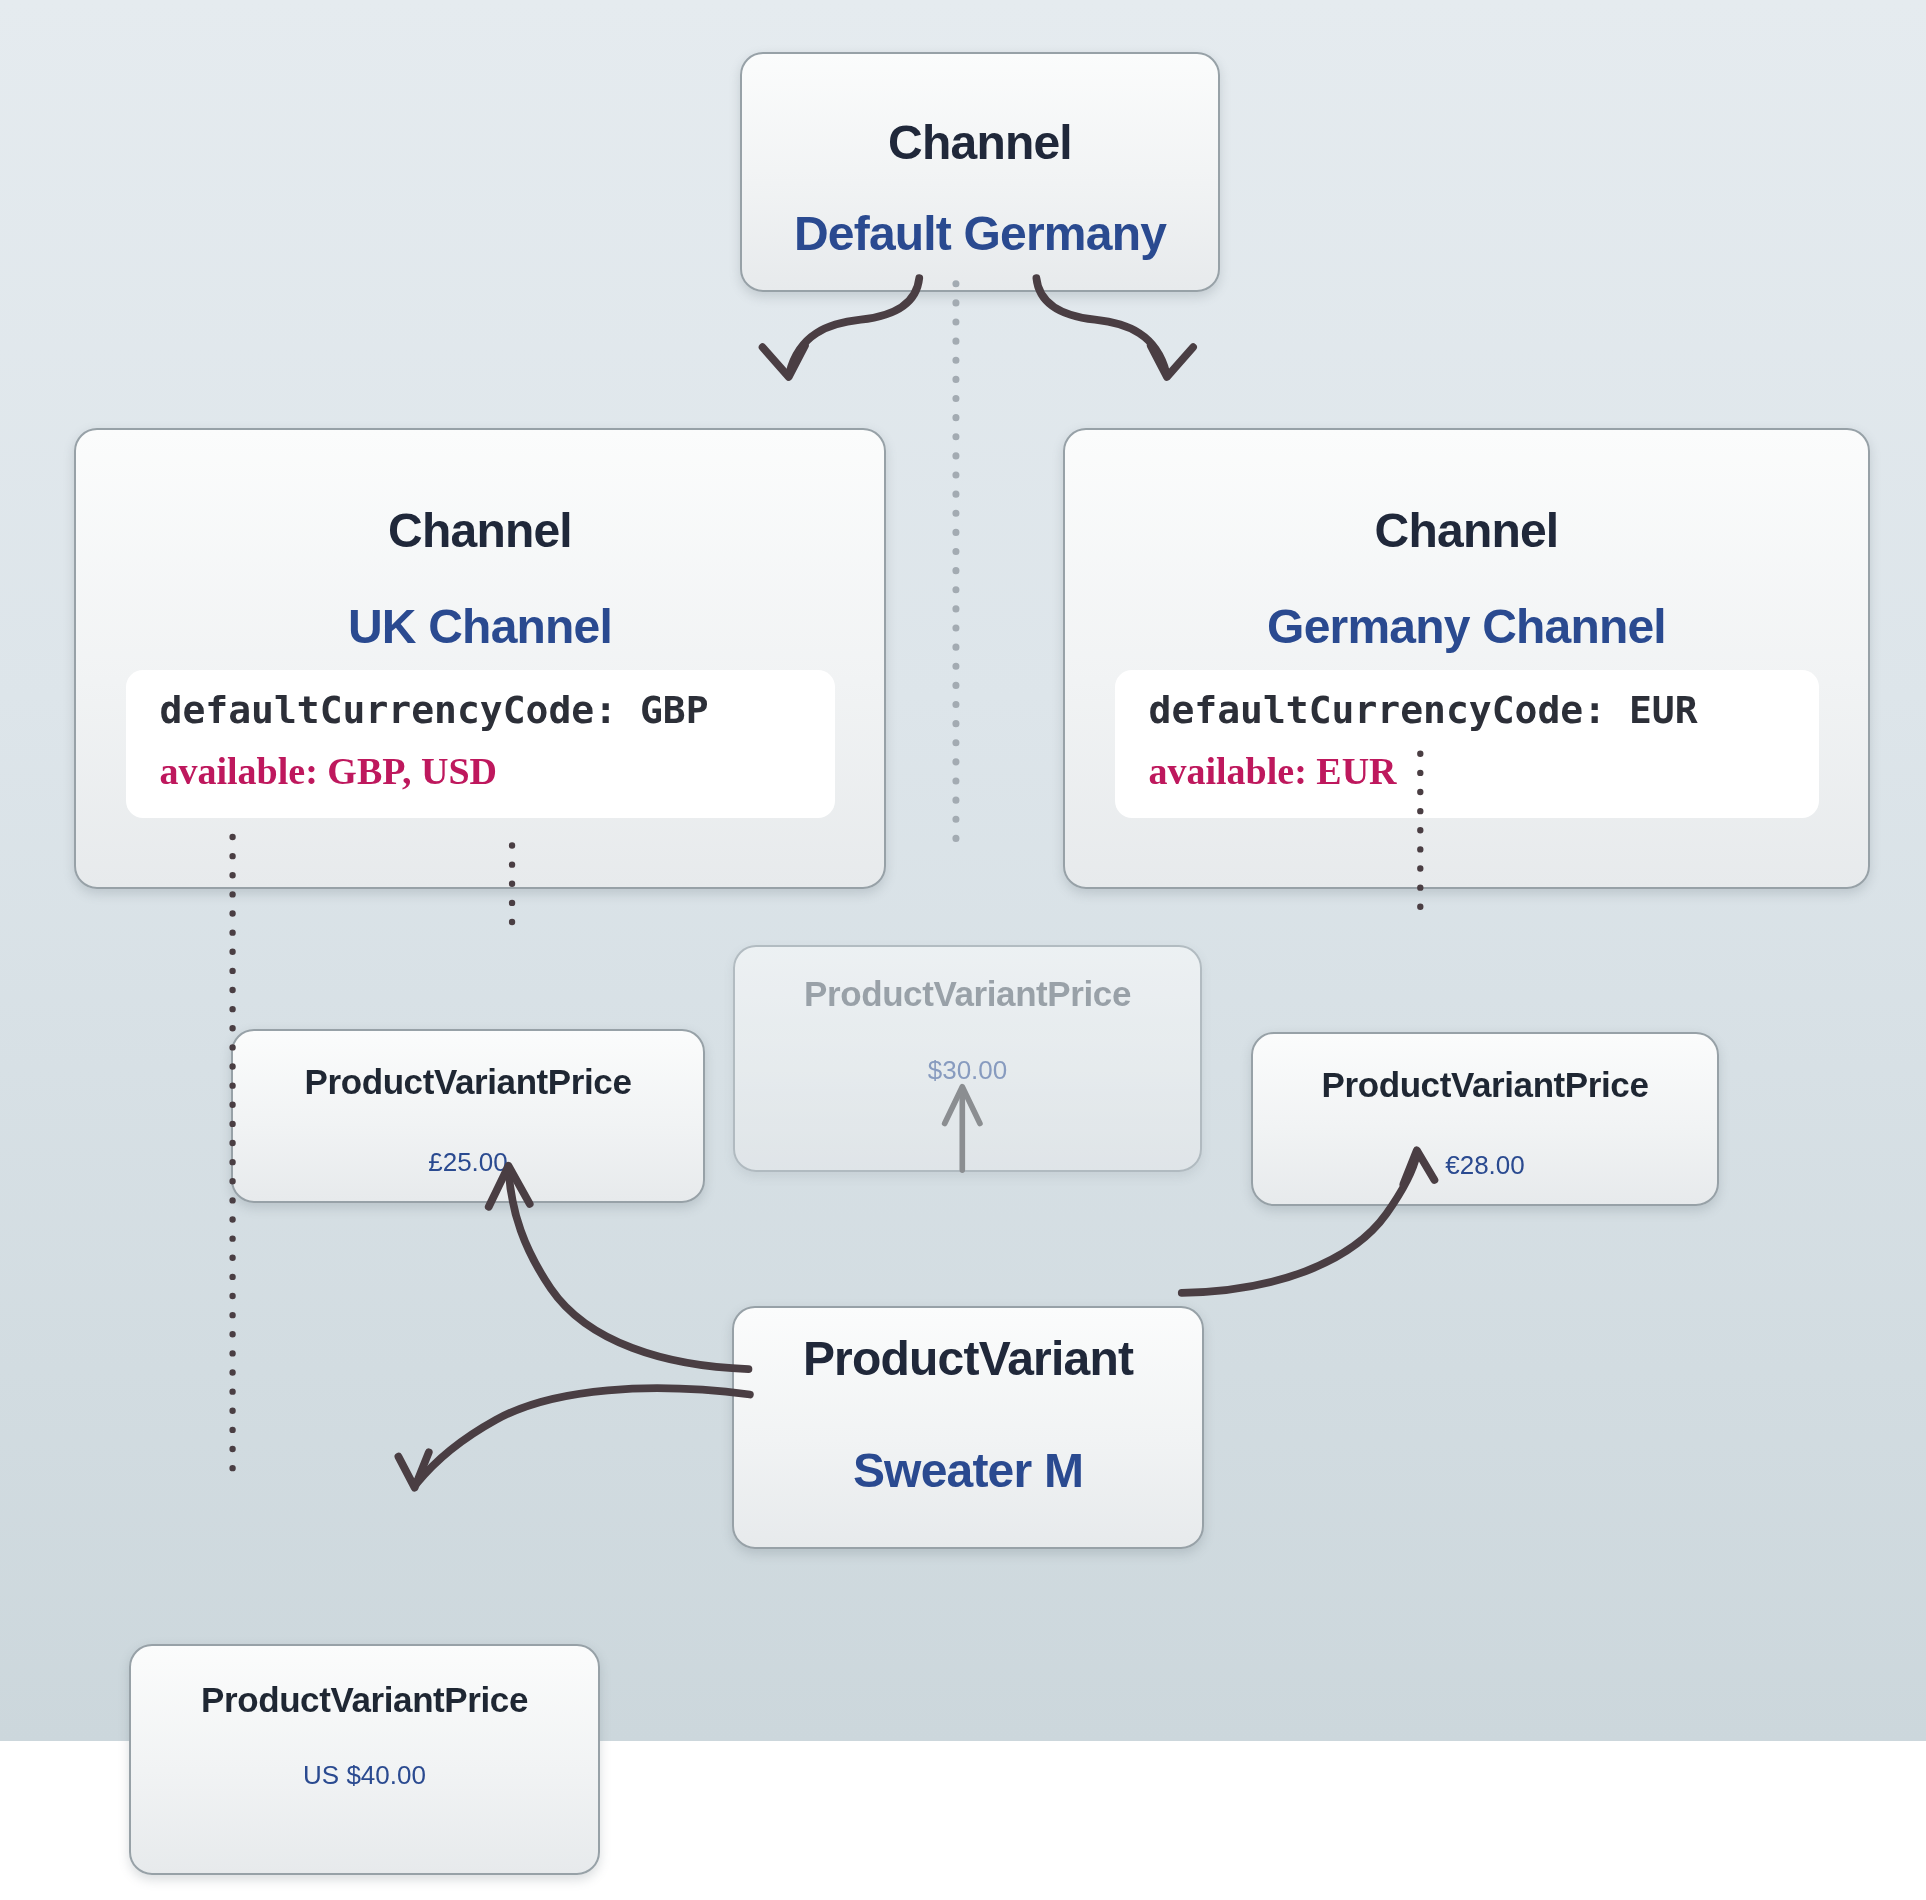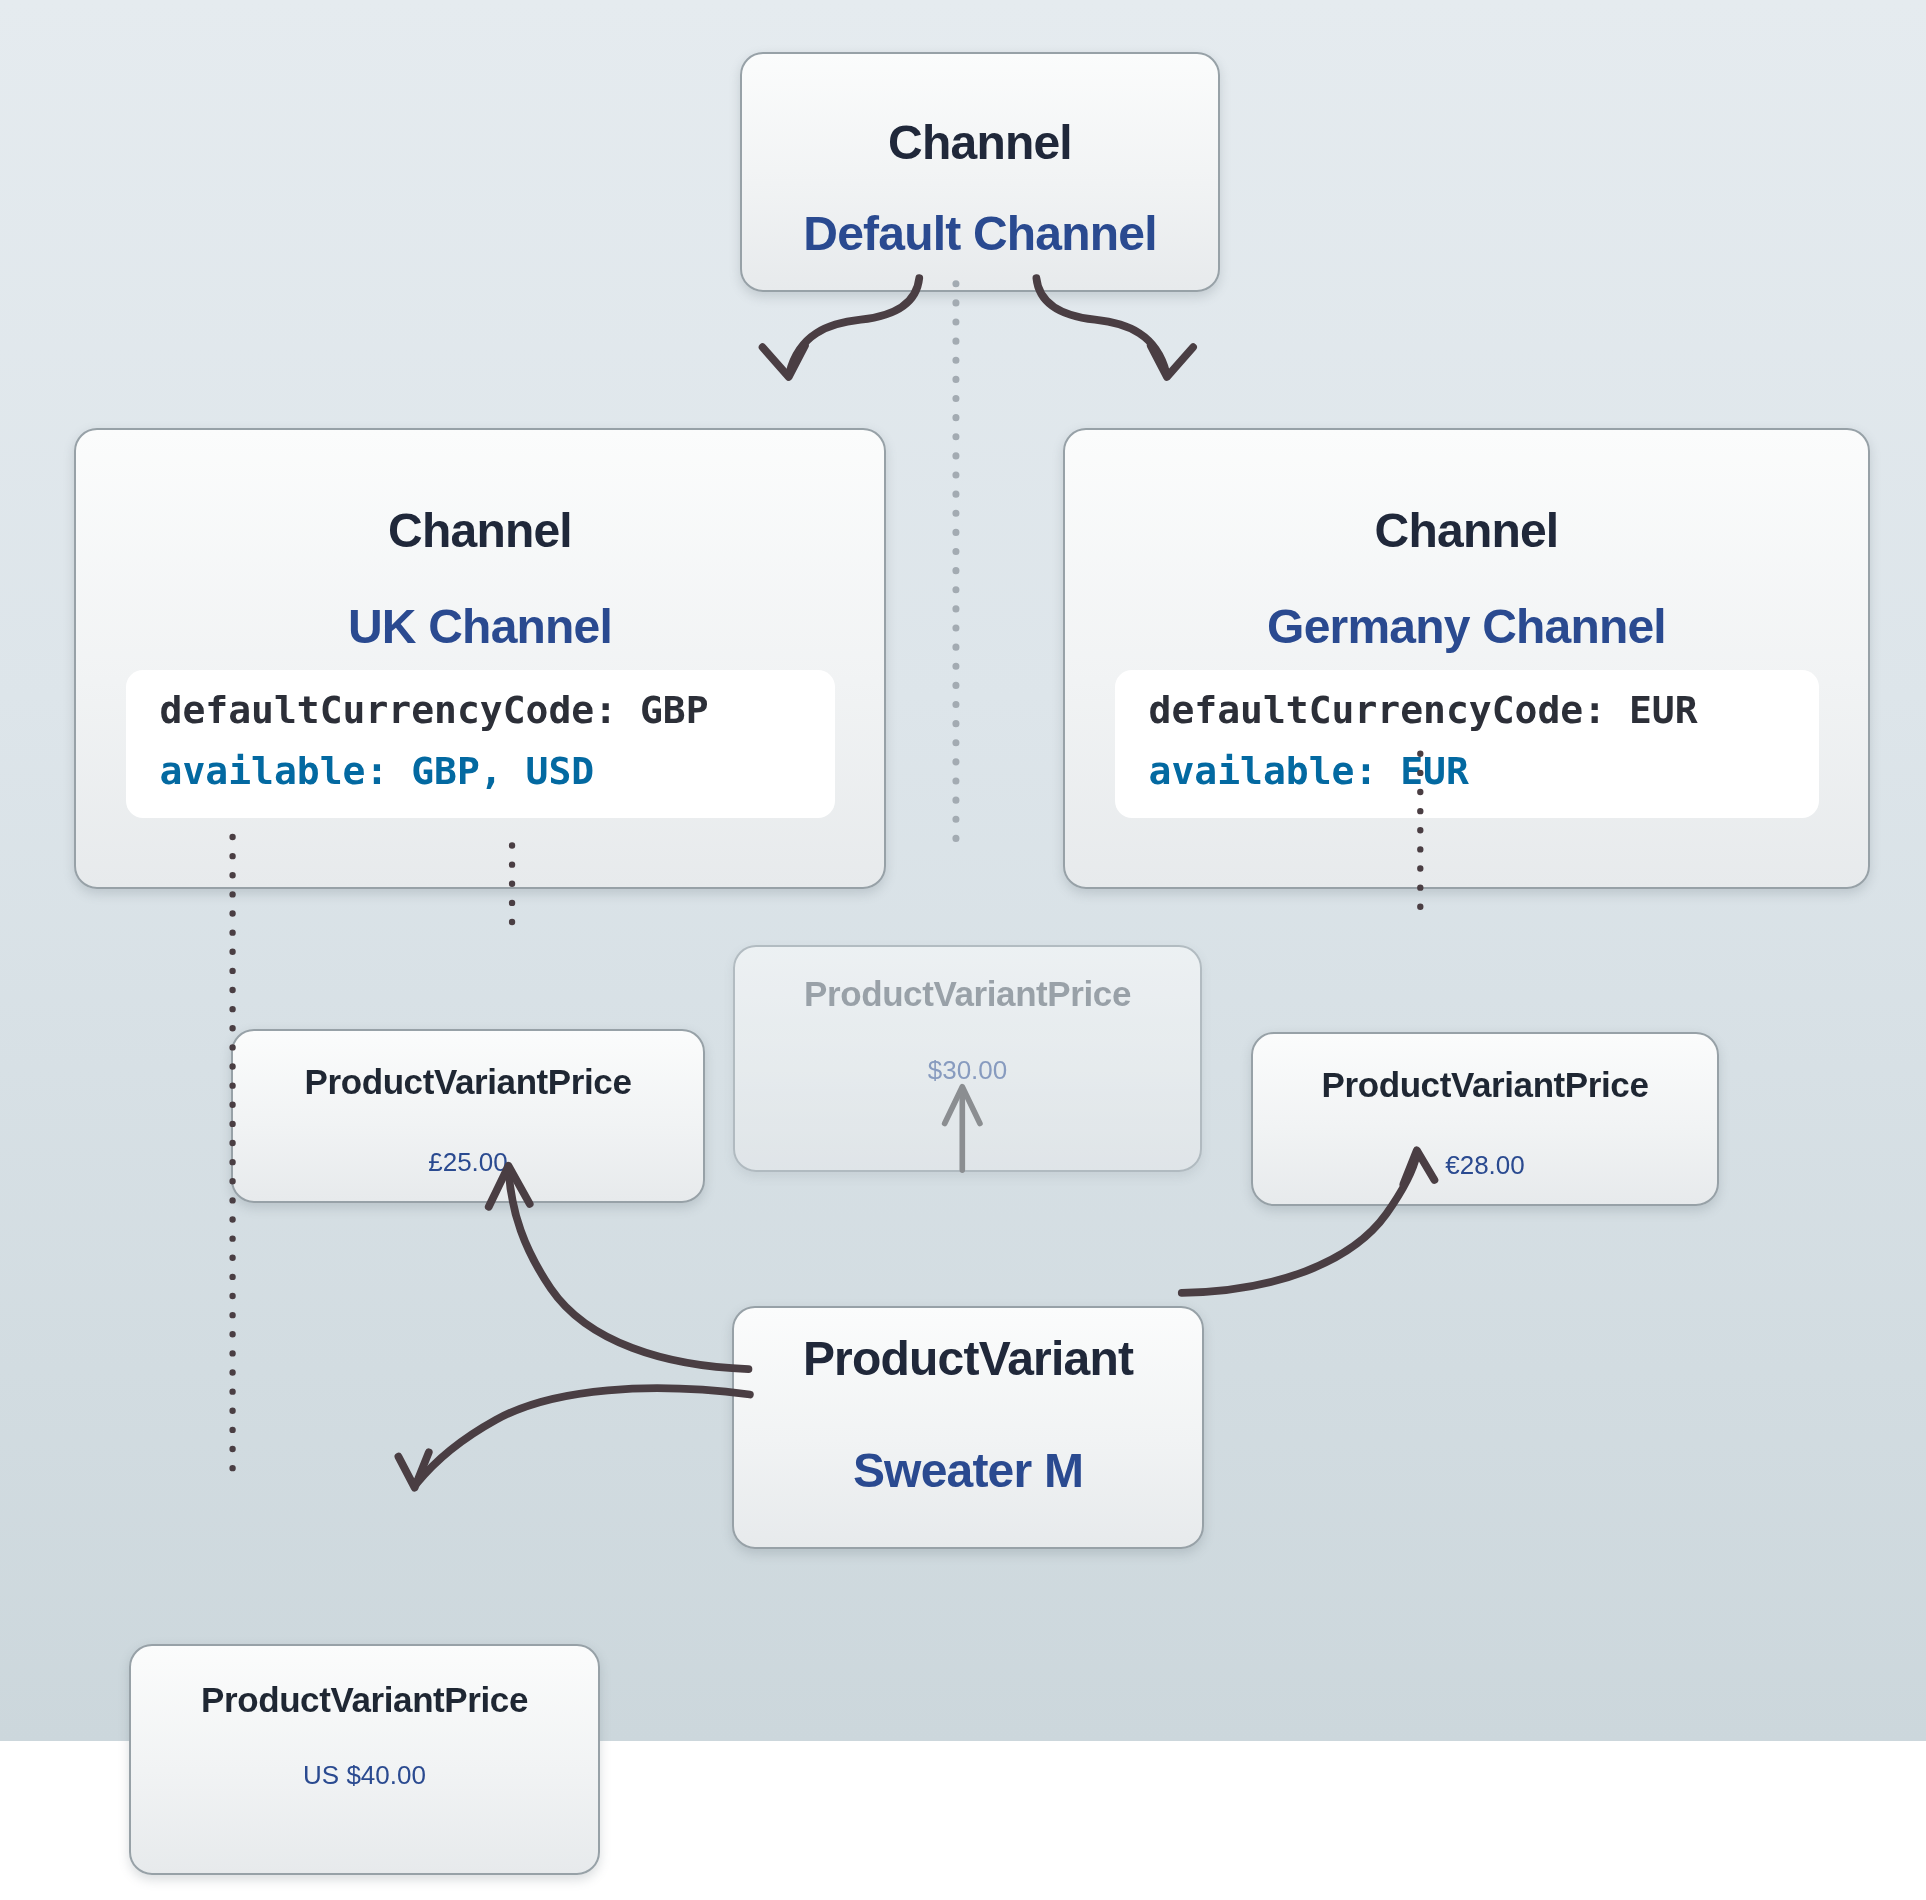--- a/index.html
+++ b/index.html
@@ -53,21 +53,21 @@
     border-radius: 17px;
     text-align: left;
     padding: 10.8px 34px;
     font-family: "DejaVu Sans Mono", "Liberation Mono", monospace;
     font-weight: bold;
     font-size: 38px; line-height: 61px;
     white-space: nowrap;
     overflow: hidden;
   }
   .code-main { color: #2c2f38; }
-  .code-sub  { color: #0369a1; }
+  .code-sub  { color: #be185d; font-family: Liberation Serif, serif; }
 
   
   .n-default  { left: 740px;  top: 52px;   width: 480px; height: 240px; }
   .n-default .type { margin-top: 60px; }
   .n-default .name { margin-top: 34px; }
 
   .n-uk       { left: 74px;   top: 428px;  width: 812px; height: 461px; }
   .n-germany  { left: 1063px; top: 428px;  width: 807px; height: 461px; }
   .n-uk .type, .n-germany .type { margin-top: 72px; }
   .n-uk .name, .n-germany .name { margin-top: 39px; }
@@ -122,21 +122,21 @@
 
     <path class="edge-dark" d="M948 1976 C810 1958 670 1966 588 2012 C541 2038 502 2070 476 2102"></path>
     <polyline class="edge-dark" points="450 2064 473 2108 493 2058"></polyline>
 
     <path class="edge-dark" d="M1560 1832 C1690 1830 1800 1790 1850 1720 C1874 1686 1888 1660 1893 1636"></path>
     <polyline class="edge-dark" points="1874 1678 1893 1630 1918 1672"></polyline>
   </svg>
 
   <div class="node n-default">
     <div class="type">Channel</div>
-    <div class="name">Default Channel</div>
+    <div class="name">Default Germany</div>
   </div>
 
   <div class="node n-uk">
     <div class="type">Channel</div>
     <div class="name">UK Channel</div>
     <div class="codebox">
       <div class="code-main">defaultCurrencyCode: GBP</div>
       <div class="code-sub">available: GBP, USD</div>
     </div>
   </div>

